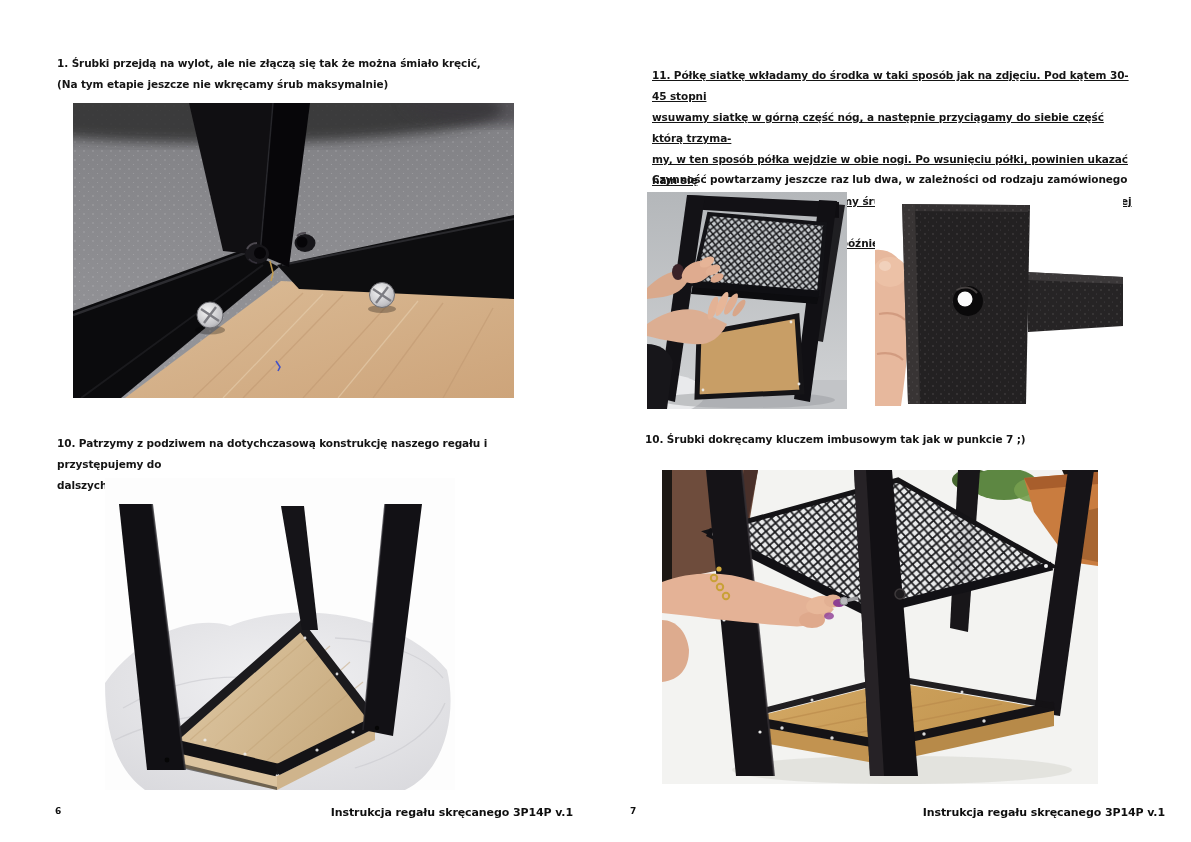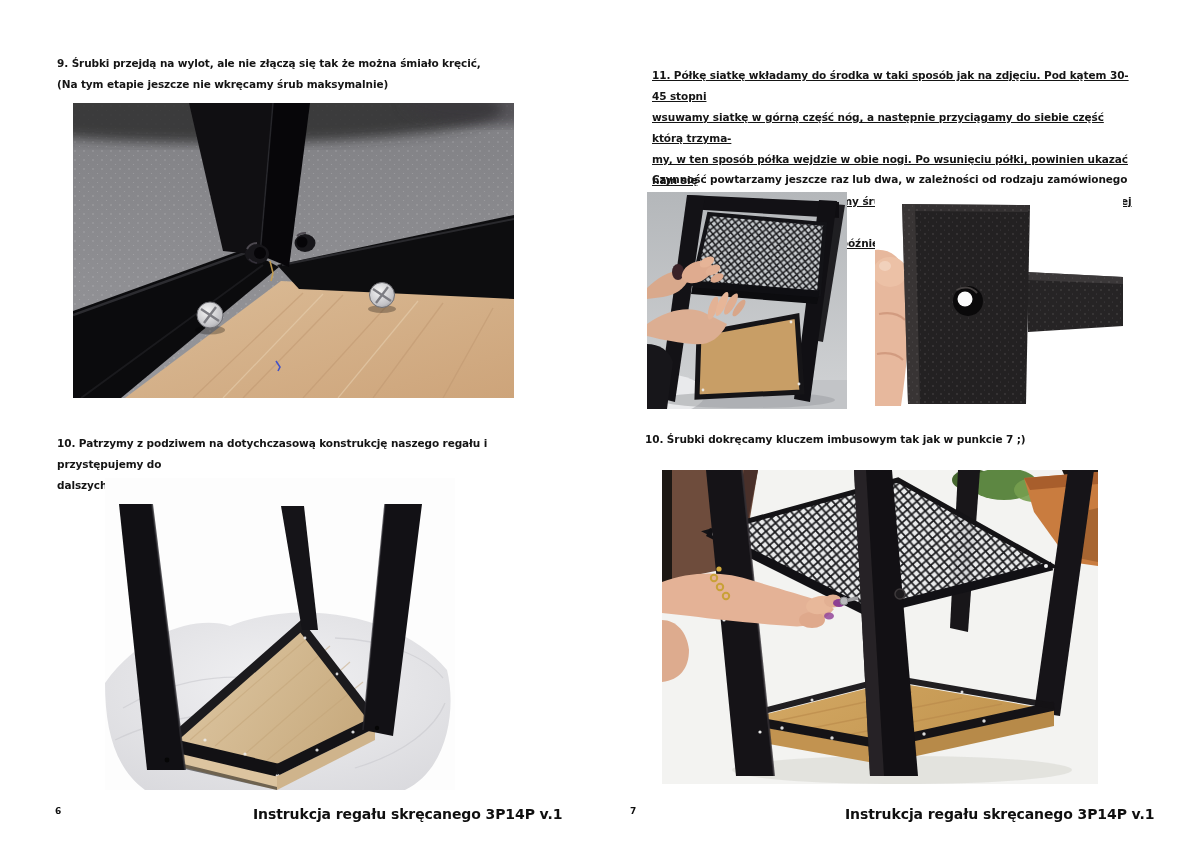--- a/index.html
+++ b/index.html
@@ -1,33 +1,33 @@
 <!DOCTYPE html>
 <html><head>
 <meta charset="utf-8">
 <style>
   html,body{margin:0;padding:0;background:#ffffff;}
   .sheet{position:relative;width:1191px;height:842px;background:#ffffff;overflow:hidden;
          font-family:"DejaVu Sans",sans-serif;}
   .step{position:absolute;font-size:10.5px;font-weight:600;line-height:21px;color:#151515;
         white-space:pre-line;letter-spacing:-0.1px;}
   .footer-num{position:absolute;font-size:9px;font-weight:700;color:#0f0f0f;}
-  .footer-title{position:absolute;font-size:14px;font-weight:700;color:#0f0f0f;
-                width:320px;text-align:left;letter-spacing:-0.1px;}
+  .footer-title{position:absolute;font-size:11px;font-weight:700;color:#0f0f0f;
+                width:320px;text-align:right;letter-spacing:-0.1px;}
   .photo{position:absolute;margin:0;padding:0;line-height:0;}
   svg{display:block;}
 </style>
 </head>
 <body>
 
 <div class="sheet">
 
   <div>
 
-    <div class="step" style="left:57px;top:53px;width:470px;">9. Śrubki przejdą na wylot, ale nie złączą się tak że można śmiało kręcić,
+    <div class="step" style="left:57px;top:53px;width:470px;">1. Śrubki przejdą na wylot, ale nie złączą się tak że można śmiało kręcić,
 (Na tym etapie jeszcze nie wkręcamy śrub maksymalnie)</div>
 
     <figure class="photo" style="left:73px;top:103px;">
       <svg width="441" height="295" viewBox="0 0 441 295">
         <defs>
           <linearGradient id="carpetG" x1="0" y1="0" x2="0" y2="1">
             <stop offset="0" stop-color="#808084"></stop>
               <stop offset="1" stop-color="#98989c"></stop>
           </linearGradient>
           <pattern id="spkA" width="9" height="9" patternUnits="userSpaceOnUse">

